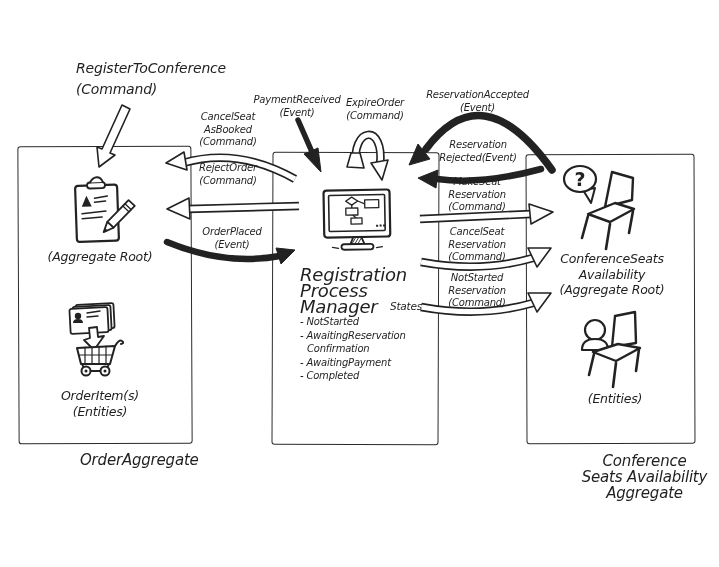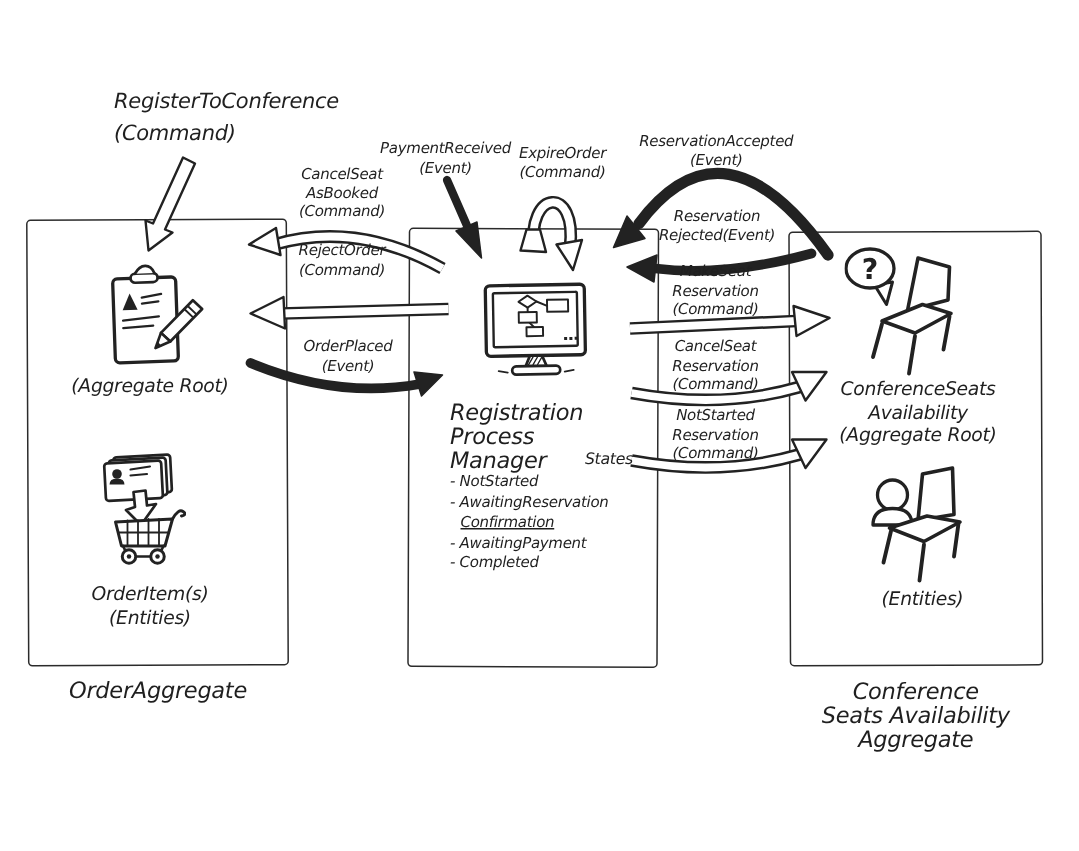--- a/index.html
+++ b/index.html
@@ -7,26 +7,26 @@
          font-family:"DejaVu Sans",sans-serif;color:#1f1f1f;}
   .box{position:absolute;border:1.7px solid #2b2b2b;border-radius:3px;background:transparent;z-index:1;}
   #order-box{left:18px;top:146px;width:172px;height:296px;transform:rotate(-0.25deg);}
   #process-box{left:272px;top:152px;width:165px;height:291px;transform:rotate(0.2deg);}
   #availability-box{left:526px;top:154px;width:167px;height:288px;transform:rotate(-0.2deg);}
   .icon{position:absolute;z-index:2;}
   #arrow-layer{position:absolute;left:0;top:0;z-index:3;pointer-events:none;}
   .label{position:absolute;z-index:4;font-style:italic;letter-spacing:-0.2px;text-align:center;}
   .s{font-size:10px;line-height:12.6px;}
   .m{font-size:12.5px;line-height:15.5px;}
-  .t{font-size:15px;line-height:16px;text-align:left;}
-  .cap{font-size:15px;line-height:16px;}
+  .t{font-size:18px;line-height:16px;text-align:left;}
+  .cap{font-size:15px;line-height:16px;margin-left:34px;}
   .big{font-size:14px;line-height:21px;text-align:left;}
   .states{font-size:10px;line-height:13.5px;text-align:left;}
   .states-h{font-size:10.5px;line-height:13px;text-align:right;}
-  .indent{padding-left:7px;text-decoration:underline;}
+  .indent{padding-left:7px;}
   .band-k{stroke:#222;stroke-width:8.5;fill:none;}
   .band-w{stroke:#fff;stroke-width:5.2;fill:none;}
   .head{fill:#fff;stroke:#222;stroke-width:1.6;stroke-linejoin:round;}
   .solid{stroke:#222;fill:none;stroke-linecap:round;}
   .fhead{fill:#222;stroke:#222;stroke-width:1;stroke-linejoin:round;}
   .ln{stroke:#222;fill:none;stroke-linecap:round;stroke-linejoin:round;}
   .fw{fill:#fff;}
 </style>
 </head>
 <body>

